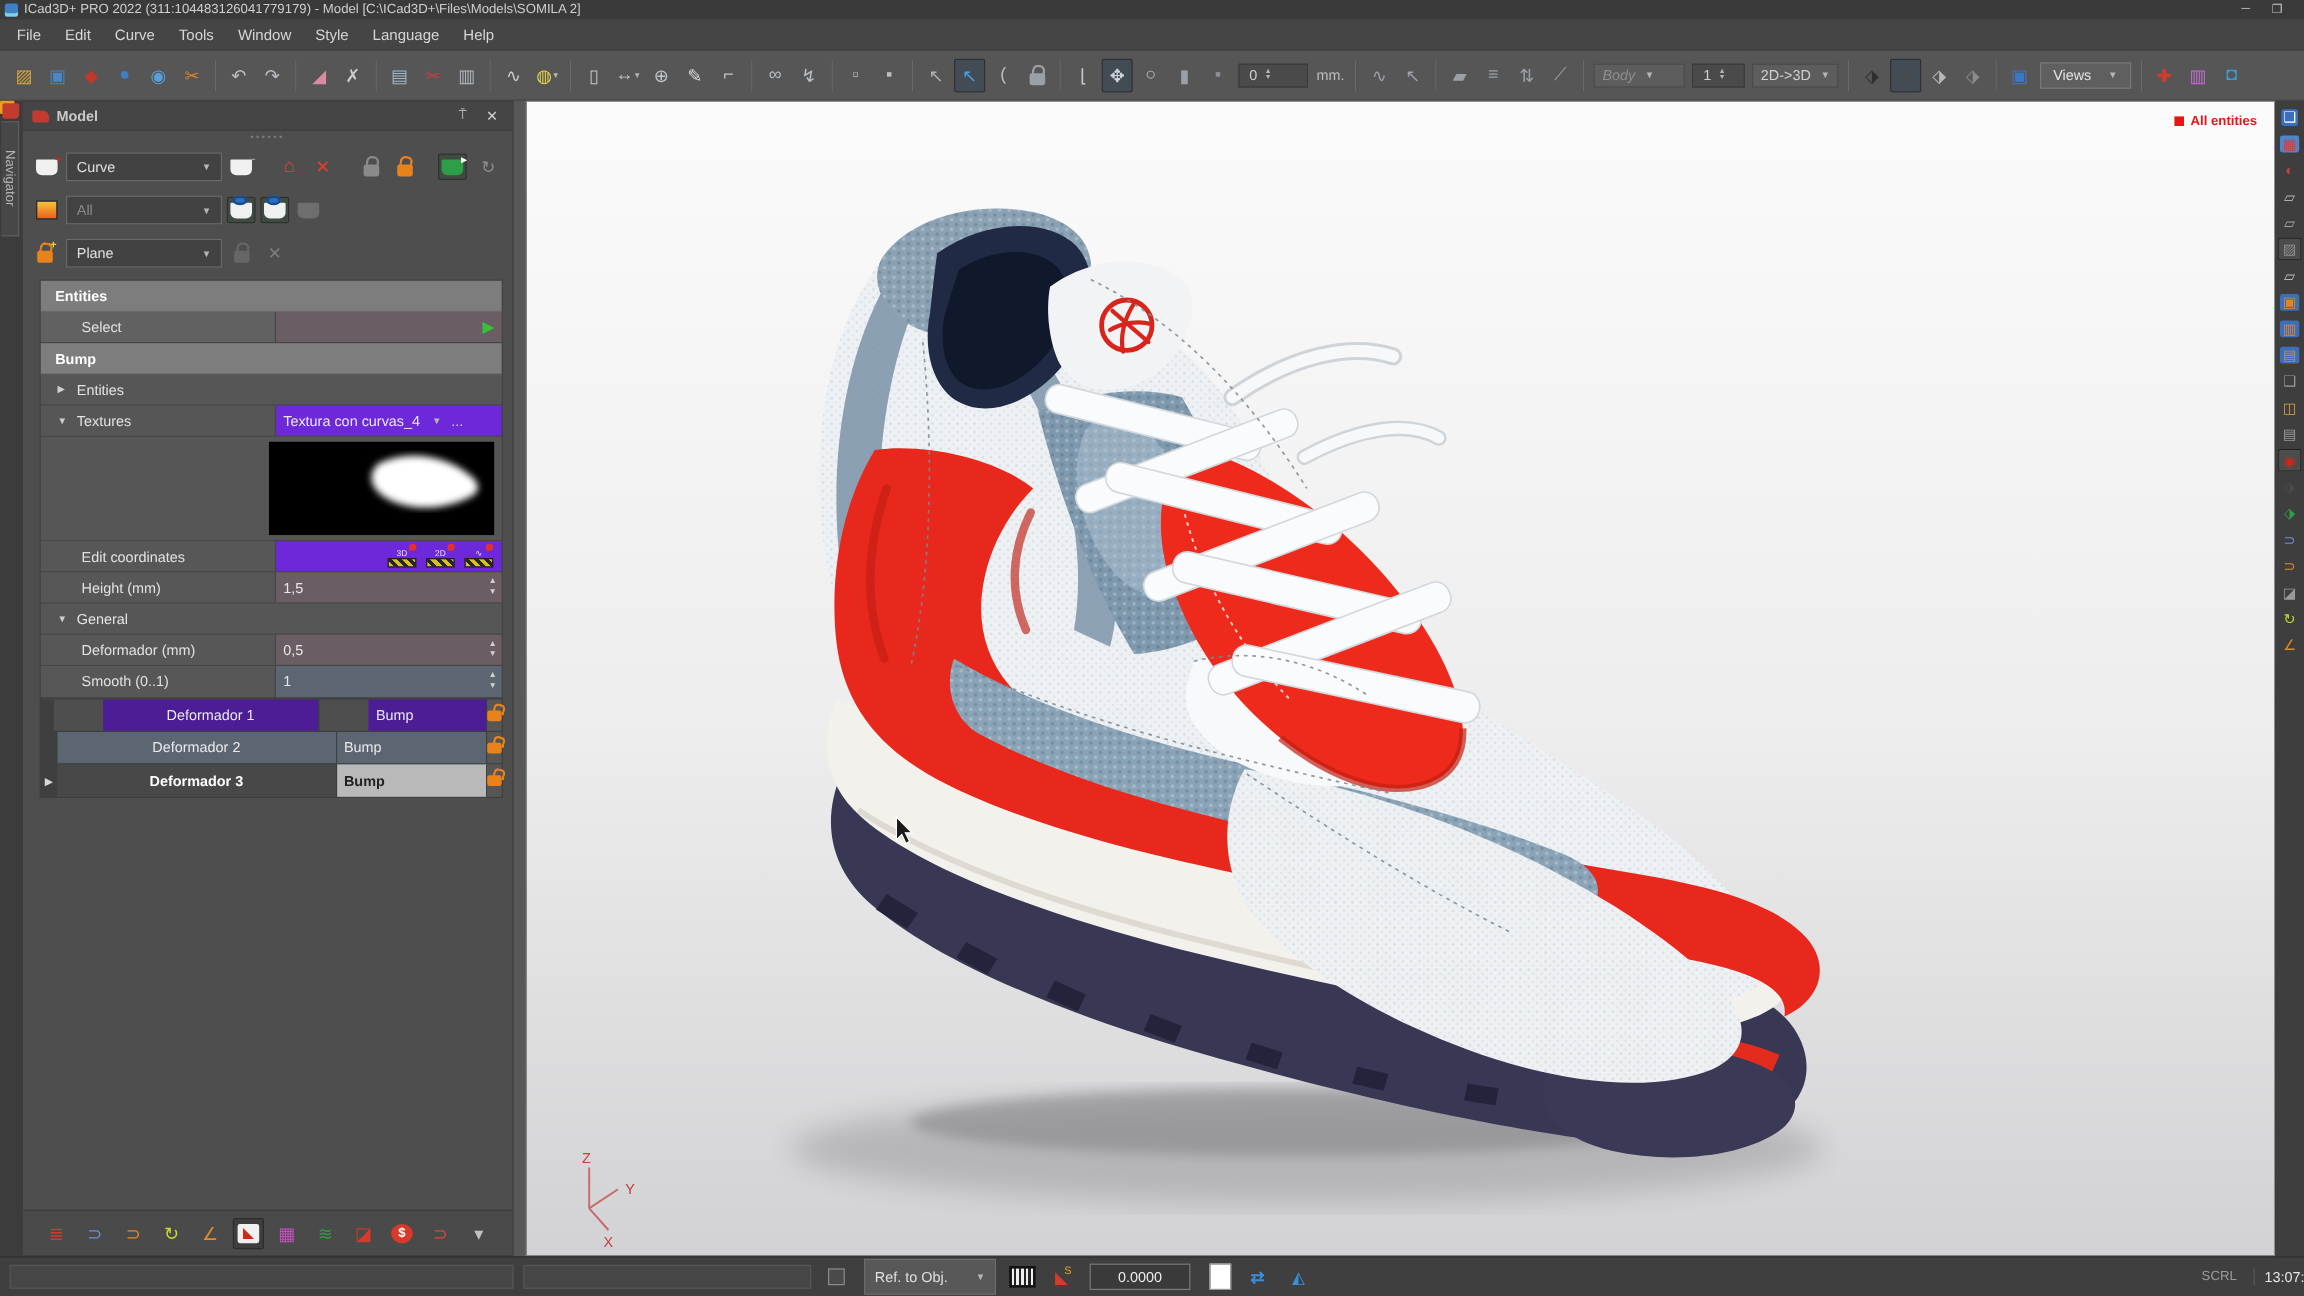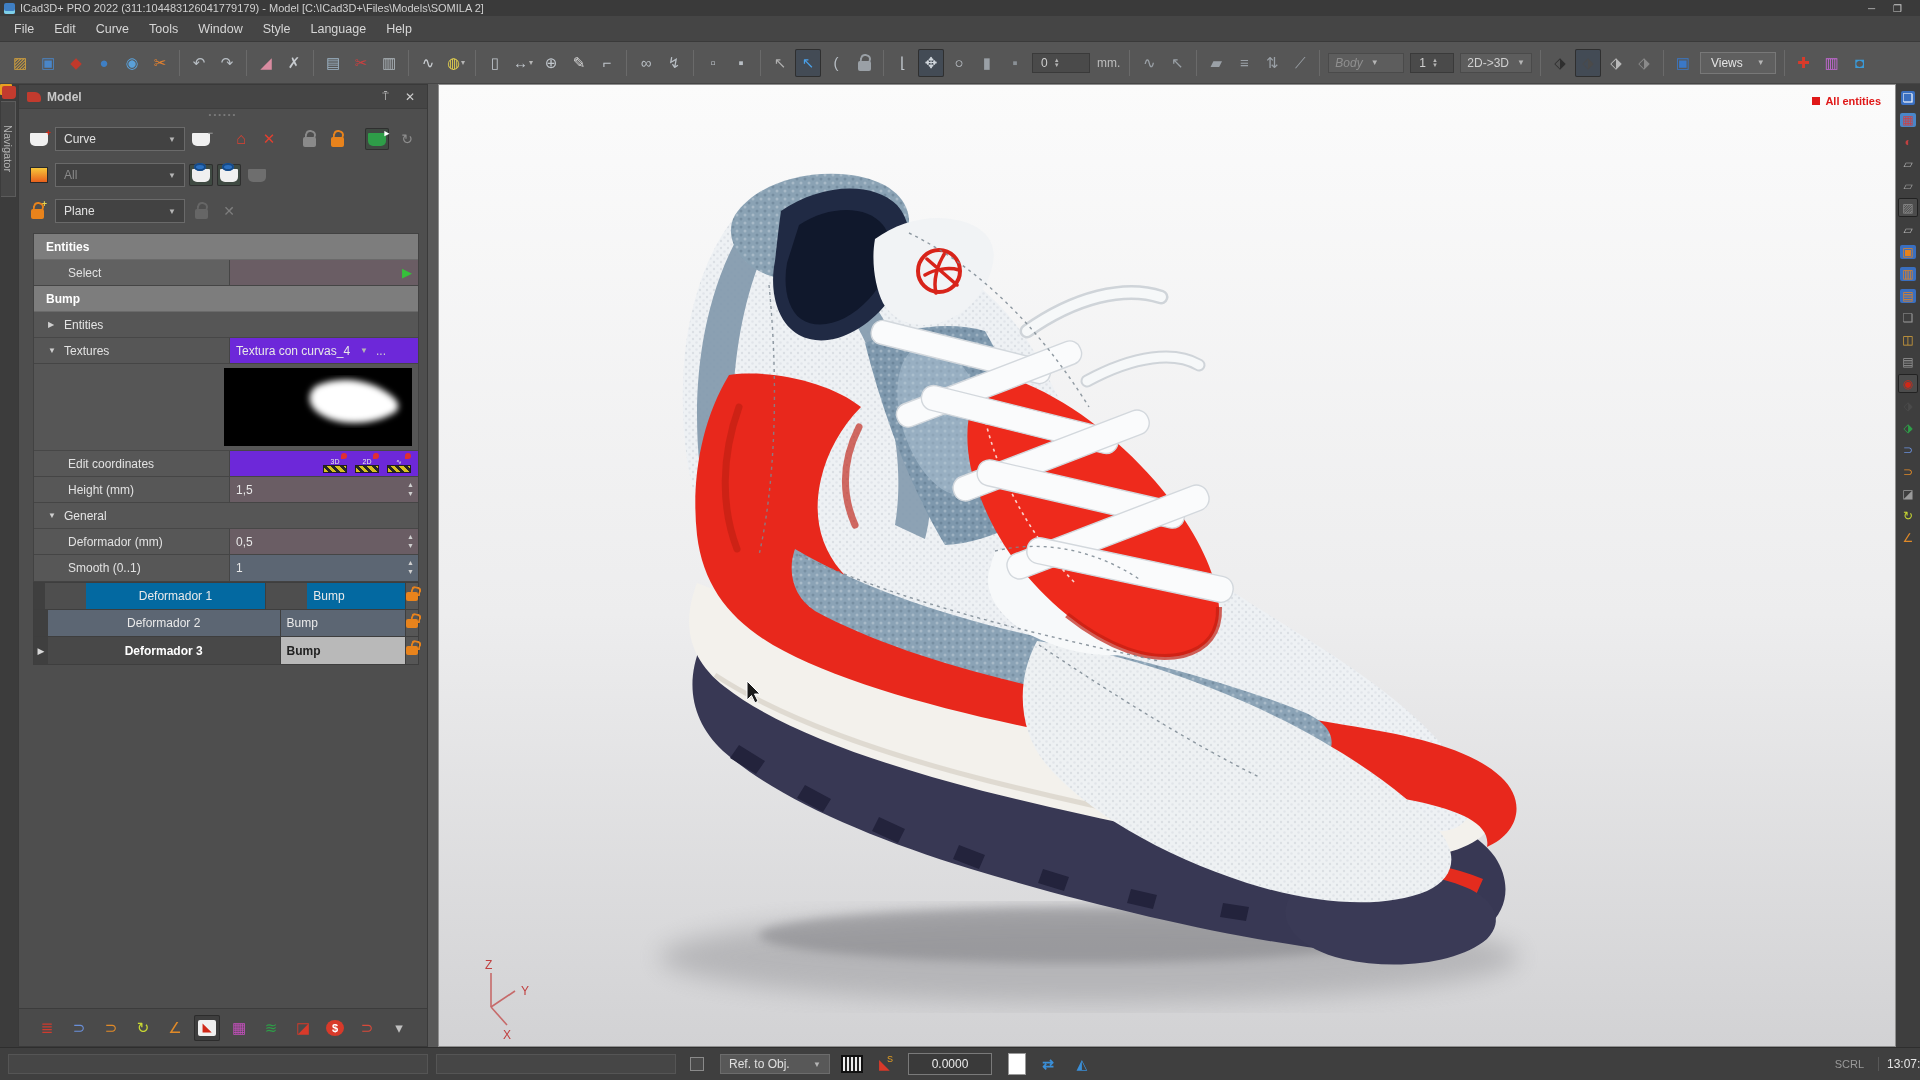--- a/index.html
+++ b/index.html
@@ -97,21 +97,21 @@
   
   .dtable{margin:0 8px 0 14px;border:1px solid #3e3e3e;}
   .dhead{display:flex;height:24px;background:#6e6e6e;color:#eee;border-bottom:1px solid #555;}
   .dhead .c1{width:252px;display:flex;align-items:center;justify-content:center;border-right:1px solid #5a5a5a;}
   .dhead .c2{flex:1;display:flex;align-items:center;justify-content:center;}
   .drow{display:flex;height:27px;border-bottom:1px solid #3e3e3e;align-items:stretch;}
   .drow .mark{width:14px;background:#3f3f3f;color:#d8d8d8;font-size:9px;display:flex;align-items:center;justify-content:center;}
   .drow .nm{width:238px;display:flex;align-items:center;justify-content:center;color:#eaeaea;border-right:1px solid #3e3e3e;}
   .drow .tp{width:128px;display:flex;align-items:center;padding-left:6px;color:#eaeaea;border-right:1px solid #3e3e3e;}
   .drow .lk{flex:1;display:flex;align-items:center;justify-content:center;background:#565656;}
-  .drow.r1 .nm,.drow.r1 .tp{background:#0369a1;margin-left:41px;}
+  .drow.r1 .nm,.drow.r1 .tp{background:#4c1d95;margin-left:41px;}
   .drow.r2 .nm,.drow.r2 .tp{background:#5c6673;}
   .drow.r3 .nm{background:#484848;font-weight:bold;color:#fff;}
   .drow.r3 .tp{background:#b9b9b9;color:#222;font-weight:bold;}
   .olock{width:12px;height:9px;background:#e8831c;border-radius:2px;position:relative;}
   .olock:before{content:"";position:absolute;left:3px;top:-6px;width:6px;height:7px;border:2px solid #e8831c;
        border-bottom:none;border-radius:4px 4px 0 0;transform:rotate(14deg) translateX(2px);}
   
   #pbot{margin-top:auto;border-top:1px solid #3c3c3c;background:#4a4a4a;height:38px;display:flex;
         align-items:center;justify-content:center;gap:6px;}
   .bic{width:26px;height:26px;display:flex;align-items:center;justify-content:center;font-size:15px;border-radius:2px;}
@@ -129,21 +129,21 @@
   #rstrip{position:absolute;left:1896px;top:84px;width:24px;height:963px;background:#3e3e3e;
           display:flex;flex-direction:column;align-items:center;padding-top:4px;gap:3px;}
   .ric{width:20px;height:19px;border-radius:2px;display:flex;align-items:center;justify-content:center;
        font-size:12px;}
   .ric.pressed{box-shadow:inset 0 0 0 1px #222;background:#4c4c4c;}
   
   #statusbar{position:absolute;left:0;top:1047px;width:1920px;height:33px;background:#3f3f3f;
              border-top:1px solid #2e2e2e;display:flex;align-items:center;color:#c4c4c4;}
   #statusbar .cell{height:20px;border:1px solid #555;background:#464646;margin-left:8px;}
   .sb-check{width:14px;height:14px;border:1px solid #8a8a8a;background:#4a4a4a;margin-left:14px;}
-  .sb-sel{width:110px;height:20px;background:#585858;border:1px solid #6c6c6c;display:flex;align-items:center;
+  .sb-sel{width:110px;height:30px;background:#585858;border:1px solid #6c6c6c;display:flex;align-items:center;
           padding:0 8px;margin-left:16px;color:#e0e0e0;}
   .sb-ico{width:24px;height:22px;margin-left:10px;display:flex;align-items:center;justify-content:center;font-size:14px;}
   .barcode{width:22px;height:18px;background:repeating-linear-gradient(90deg,#eee 0 2px,#222 2px 4px);border:2px solid #111;}
   .sb-field{width:84px;height:22px;background:#3a3a3a;border:1px solid #7a7a7a;display:flex;align-items:center;
             justify-content:center;color:#ececec;margin-left:10px;}
   .sb-swatch{width:18px;height:22px;background:#fff;border:1px solid #999;margin-left:16px;}
   #sb-right{margin-left:auto;display:flex;align-items:center;gap:14px;}
   #sb-scrl{color:#9a9a9a;font-size:11px;}
   #sb-time{width:42px;overflow:hidden;white-space:nowrap;color:#e6e6e6;font-size:12px;border-left:1px solid #585858;padding-left:8px;}
 </style>

